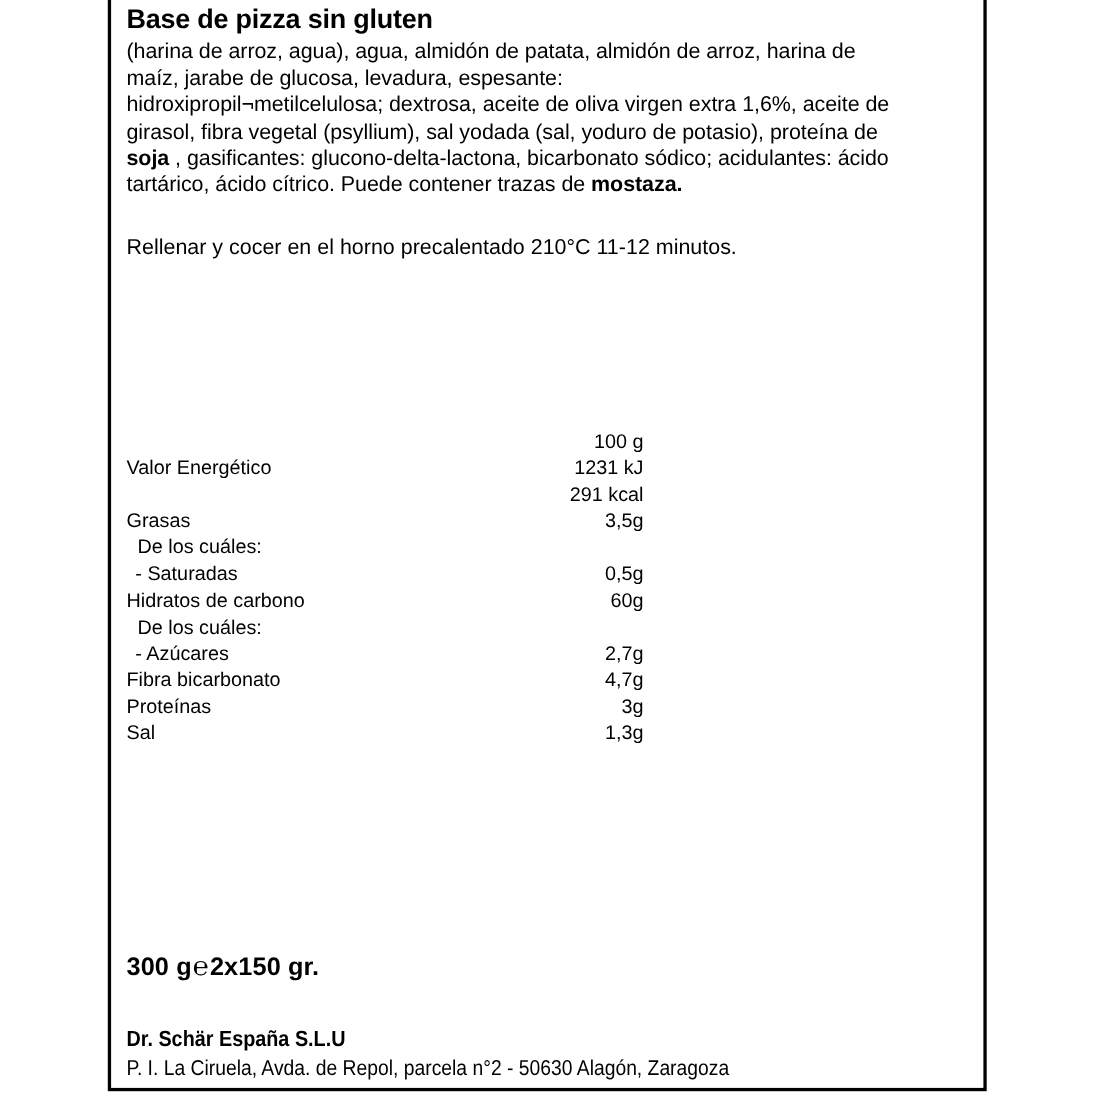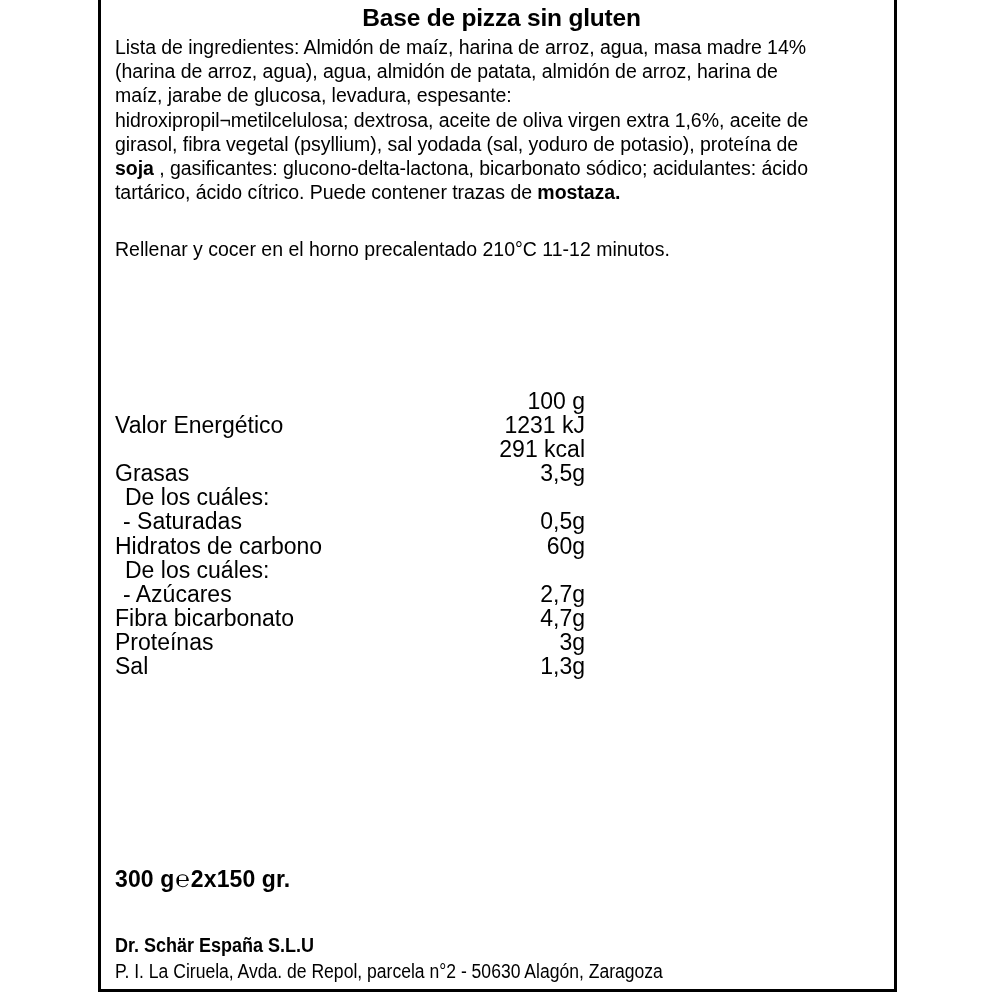--- a/index.html
+++ b/index.html
@@ -35,21 +35,20 @@
   }
 
   
   #product-title {
     font-size: 24.5px;
     font-weight: bold;
     letter-spacing: -0.2px;
     line-height: 30px;
     margin: 4px 0 2px 0;
     white-space: nowrap;
-    text-align: center;
   }
 
   
   #ingredients-block {
     font-size: 19.5px;
     line-height: 24.2px;
     letter-spacing: -0.05px;
   }
   #ingredients-block .ing-line {
     white-space: nowrap;
@@ -66,21 +65,21 @@
     margin-top: 33px;
     white-space: nowrap;
   }
 
   
   #nutrition-table {
     position: absolute;
     left: 14px;
     top: 390px;
     width: 470px;
-    font-size: 23px;
+    font-size: 18px;
     line-height: 24.1px;
     text-decoration: underline;
   }
   .nut-row {
     position: relative;
     height: 24.1px;
   }
   .nut-label {
     position: absolute;
     left: 0;
@@ -147,21 +146,20 @@
 </head>
 <body>
 
 <div id="label-panel">
 
   <div class="inner">
 
     <div id="product-title">Base de pizza sin gluten</div>
 
     <div id="ingredients-block">
-      <div class="ing-line">Lista de ingredientes: Almidón de maíz, harina de arroz, agua, masa madre 14%</div>
       <div class="ing-line">(harina de arroz, agua), agua, almidón de patata, almidón de arroz, harina de</div>
       <div class="ing-line">maíz, jarabe de glucosa, levadura, espesante:</div>
       <div class="ing-line">hidroxipropil¬metilcelulosa; dextrosa, aceite de oliva virgen extra 1,6%, aceite de</div>
       <div class="ing-line">girasol, fibra vegetal (psyllium), sal yodada (sal, yoduro de potasio), proteína de</div>
       <div class="ing-line"><b>soja</b><span> , gasificantes: glucono-delta-lactona, bicarbonato sódico; acidulantes: ácido</span></div>
       <div class="ing-line"><span>tartárico, ácido cítrico. Puede contener trazas de </span><b>mostaza.</b></div>
     </div>
 
     <div id="cooking-instructions">Rellenar y cocer en el horno precalentado 210°C 11-12 minutos.</div>
 

